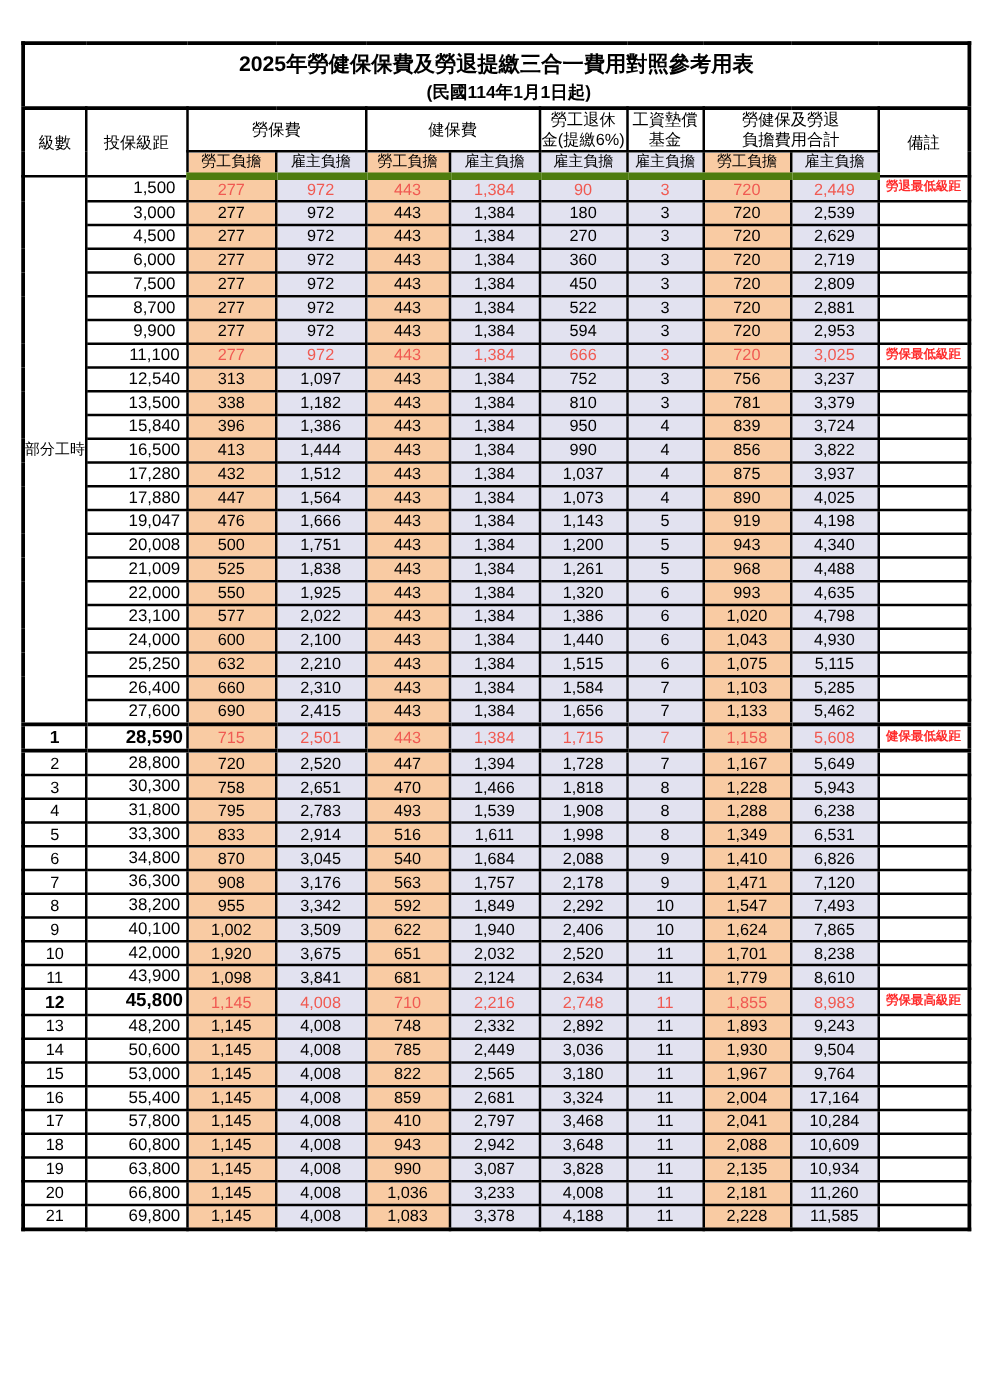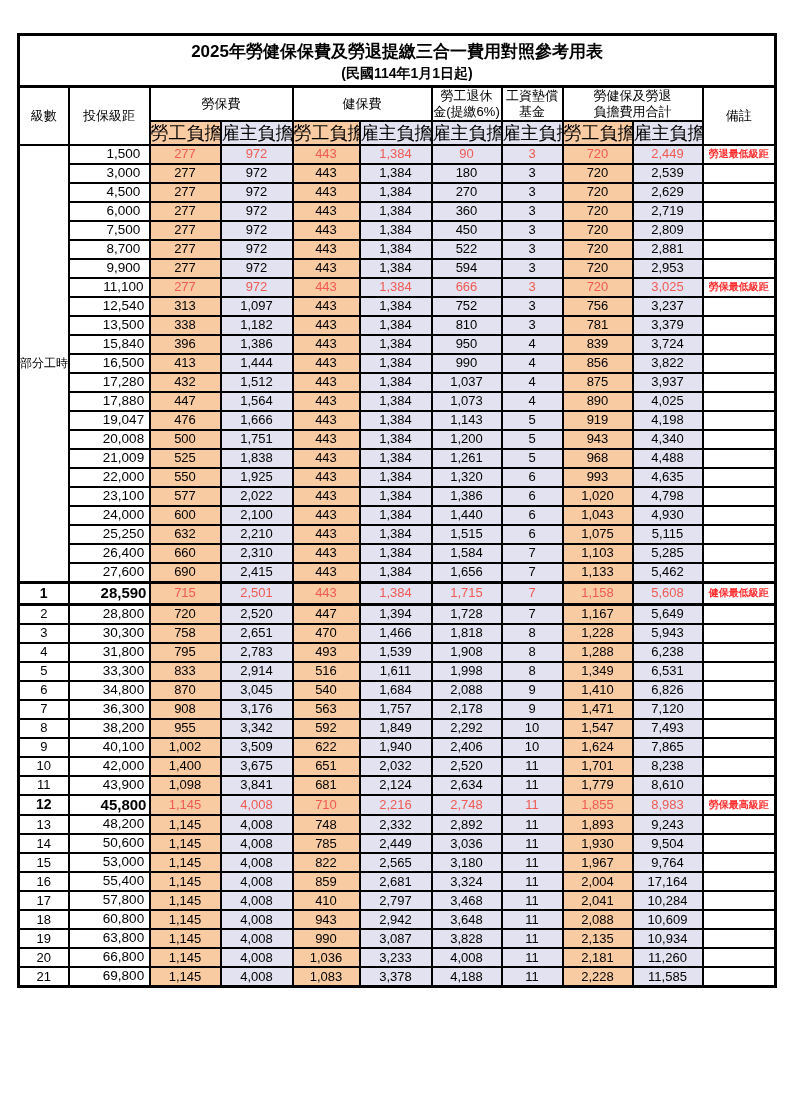--- a/index.html
+++ b/index.html
@@ -21,21 +21,21 @@
   }
   td{
     border:2px solid #000;padding:0;text-align:center;vertical-align:middle;
     font-size:13px;line-height:1.25;overflow:hidden;white-space:nowrap;
   }
   .title-cell{height:52px;border-bottom:3px solid #000;margin-left:24px;}
   .title{font-size:17px;font-weight:bold;line-height:1.55;}
   .subtitle{font-size:14px;font-weight:bold;line-height:1.2;padding-left:20px;}
   .group-row td{height:34px;font-size:13px;}
   .two-line div{line-height:1.2;font-size:13px;}
-  .sub-row td{height:20px;font-size:18px;border-bottom:1px solid #4d7c0f;}
+  .sub-row td{height:20px;font-size:12px;border-bottom:6px solid #4d7c0f;}
   .c-emp{background:var(--orange);}
   .c-er{background:var(--lavender);}
   tr.data-row{height:19px;}
   td.cell-level{font-size:13px;}
   td.cell-bracket{font-size:13.5px;padding-left:29px;}
   td.value-cell{font-size:13px;}
   td.cell-remark{
     font-size:10px;font-weight:bold;color:var(--red-remark);
     letter-spacing:0;white-space:nowrap;
   }
@@ -489,21 +489,21 @@
           <td class="value-cell c-er">1,940</td>
           <td class="value-cell c-er">2,406</td>
           <td class="value-cell c-er">10</td>
           <td class="value-cell c-emp">1,624</td>
           <td class="value-cell c-er">7,865</td>
           <td class="cell-remark"></td>
         </tr>
         <tr class="data-row">
           <td class="cell-level">10</td>
           <td class="cell-bracket">42,000</td>
-          <td class="value-cell c-emp">1,400</td>
+          <td class="value-cell c-emp">1,920</td>
           <td class="value-cell c-er">3,675</td>
           <td class="value-cell c-emp">651</td>
           <td class="value-cell c-er">2,032</td>
           <td class="value-cell c-er">2,520</td>
           <td class="value-cell c-er">11</td>
           <td class="value-cell c-emp">1,701</td>
           <td class="value-cell c-er">8,238</td>
           <td class="cell-remark"></td>
         </tr>
         <tr class="data-row">

